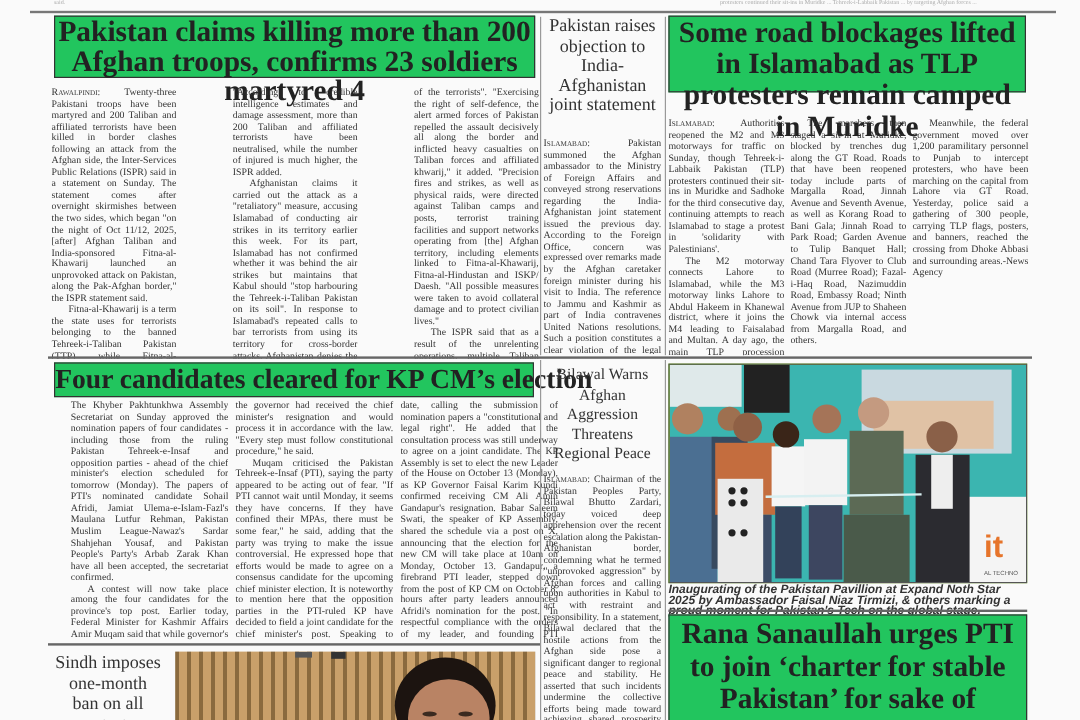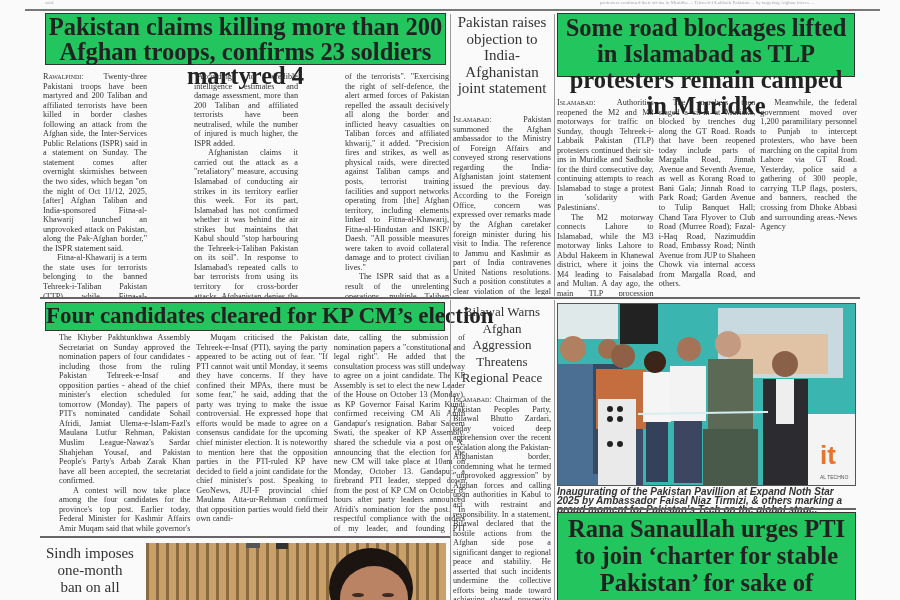--- a/index.html
+++ b/index.html
@@ -77,20 +77,21 @@
 <div class="box" style="left:45px;top:302px;width:400px;height:29px;">
   <div class="head-bold" style="font-size:23px;line-height:26px;white-space:nowrap;">Four candidates cleared for KP CM’s election</div>
 </div>
 
 <div class="cols" style="left:43px;top:333px;width:406px;height:200px;margin-left:16px;">
   <div class="col body-text">
     <p>The Khyber Pakhtunkhwa Assembly Secretariat on Sunday approved the nomination papers of four candidates - including those from the ruling Pakistan Tehreek-e-Insaf and opposition parties - ahead of the chief minister's election scheduled for tomorrow (Monday). The papers of PTI's nominated candidate Sohail Afridi, Jamiat Ulema-e-Islam-Fazl's Maulana Lutfur Rehman, Pakistan Muslim League-Nawaz's Sardar Shahjehan Yousaf, and Pakistan People's Party's Arbab Zarak Khan have all been accepted, the secretariat confirmed.</p>
     <p class="ind">A contest will now take place among the four candidates for the province's top post. Earlier today, Federal Minister for Kashmir Affairs Amir Muqam said that while governor's rule is a constitutional option, there are currently no deliberations underway to impose it in Khyber Pakhtunkhwa. Speaking to Geo News, the minister said</p>
   </div>
   <div class="col body-text">
+    <p>the governor had received the chief minister's resignation and would process it in accordance with the law. "Every step must follow constitutional procedure," he said.</p>
     <p class="ind">Muqam criticised the Pakistan Tehreek-e-Insaf (PTI), saying the party appeared to be acting out of fear. "If PTI cannot wait until Monday, it seems they have concerns. If they have confined their MPAs, there must be some fear," he said, adding that the party was trying to make the issue controversial. He expressed hope that efforts would be made to agree on a consensus candidate for the upcoming chief minister election. It is noteworthy to mention here that the opposition parties in the PTI-ruled KP have decided to field a joint candidate for the chief minister's post. Speaking to GeoNews, JUI-F provincial chief Maulana Atta-ur-Rehman confirmed that opposition parties would field their own candi-</p>
   </div>
   <div class="col body-text">
     <p>date, calling the submission of nomination papers a "constitutional and legal right". He added that the consultation process was still underway to agree on a joint candidate. The KP Assembly is set to elect the new Leader of the House on October 13 (Monday), as KP Governor Faisal Karim Kundi confirmed receiving CM Ali Amin Gandapur's resignation. Babar Saleem Swati, the speaker of KP Assembly, shared the schedule via a post on X, announcing that the election for the new CM will take place at 10am on Monday, October 13. Gandapur, a firebrand PTI leader, stepped down from the post of KP CM on October 8, hours after party leaders announced Afridi's nomination for the post. "In respectful compliance with the orders of my leader, and founding PTI chairman, Imran Khan, it is my honour to tender my resignation from the Office of the Chief Minister, Khyber Pakhtunkhwa.-News Agency</p>
   </div>
 </div>
 
 <div class="rule" style="left:40px;top:536px;width:410px;height:2px;background:#666;"></div>
 
 <div class="head-light" style="position:absolute;left:45px;top:545px;width:90px;font-size:15px;line-height:17px;">Sindh imposes one-month ban on all protests,</div>

